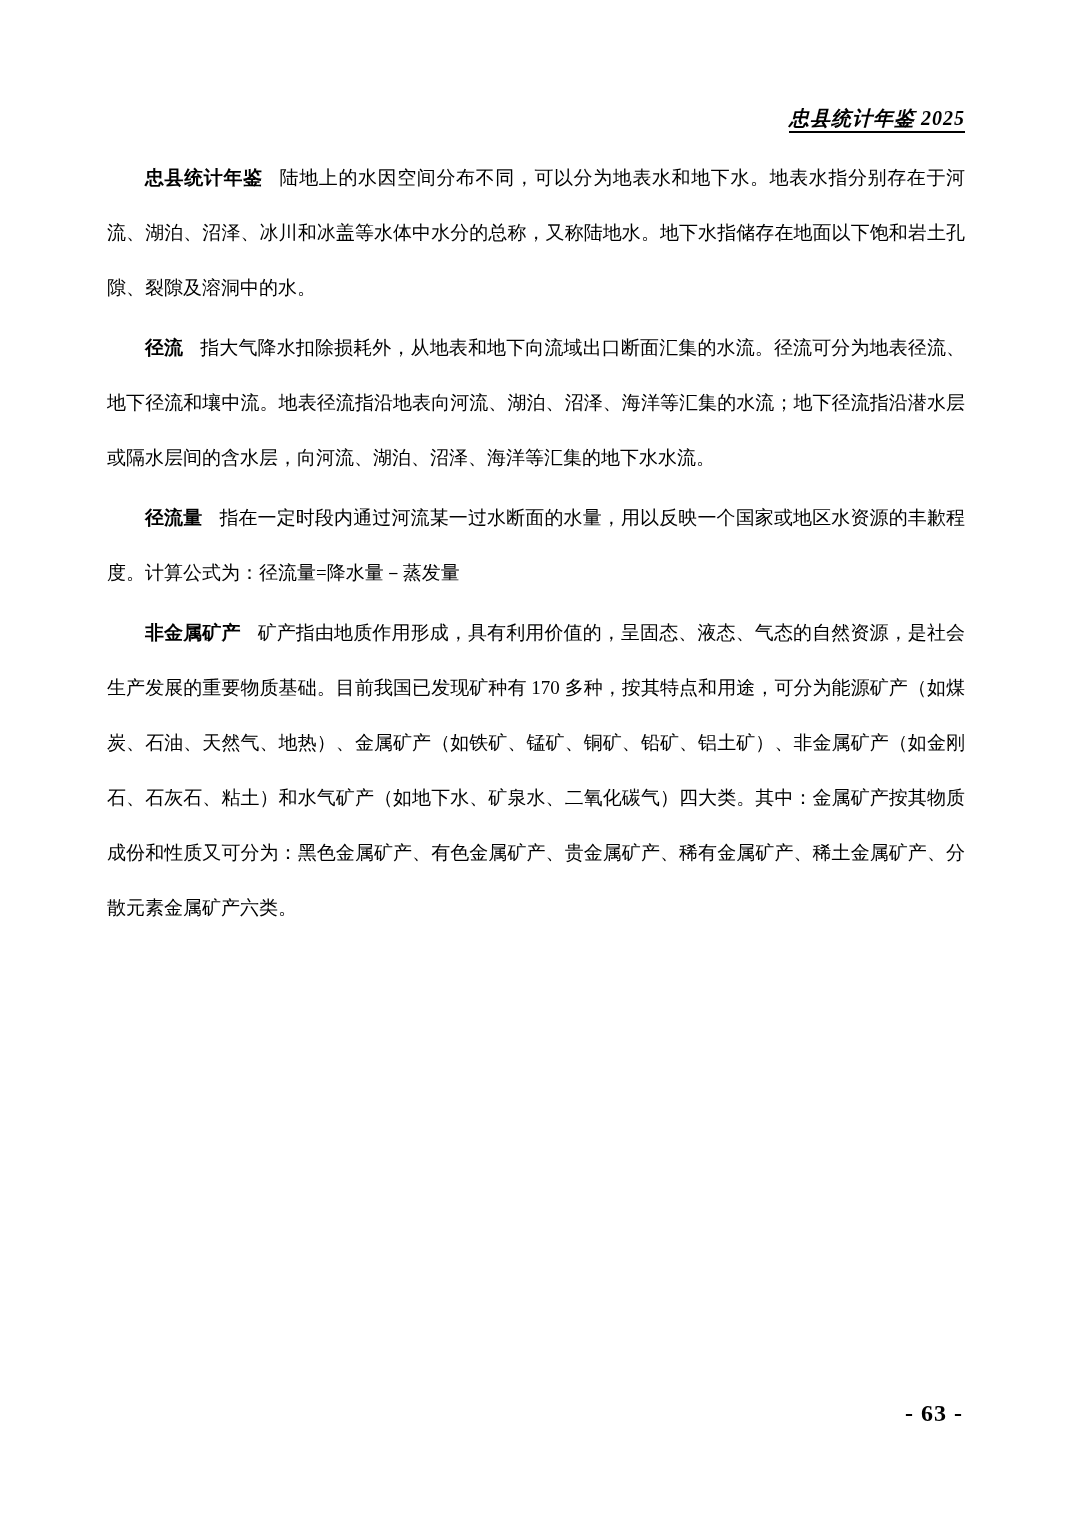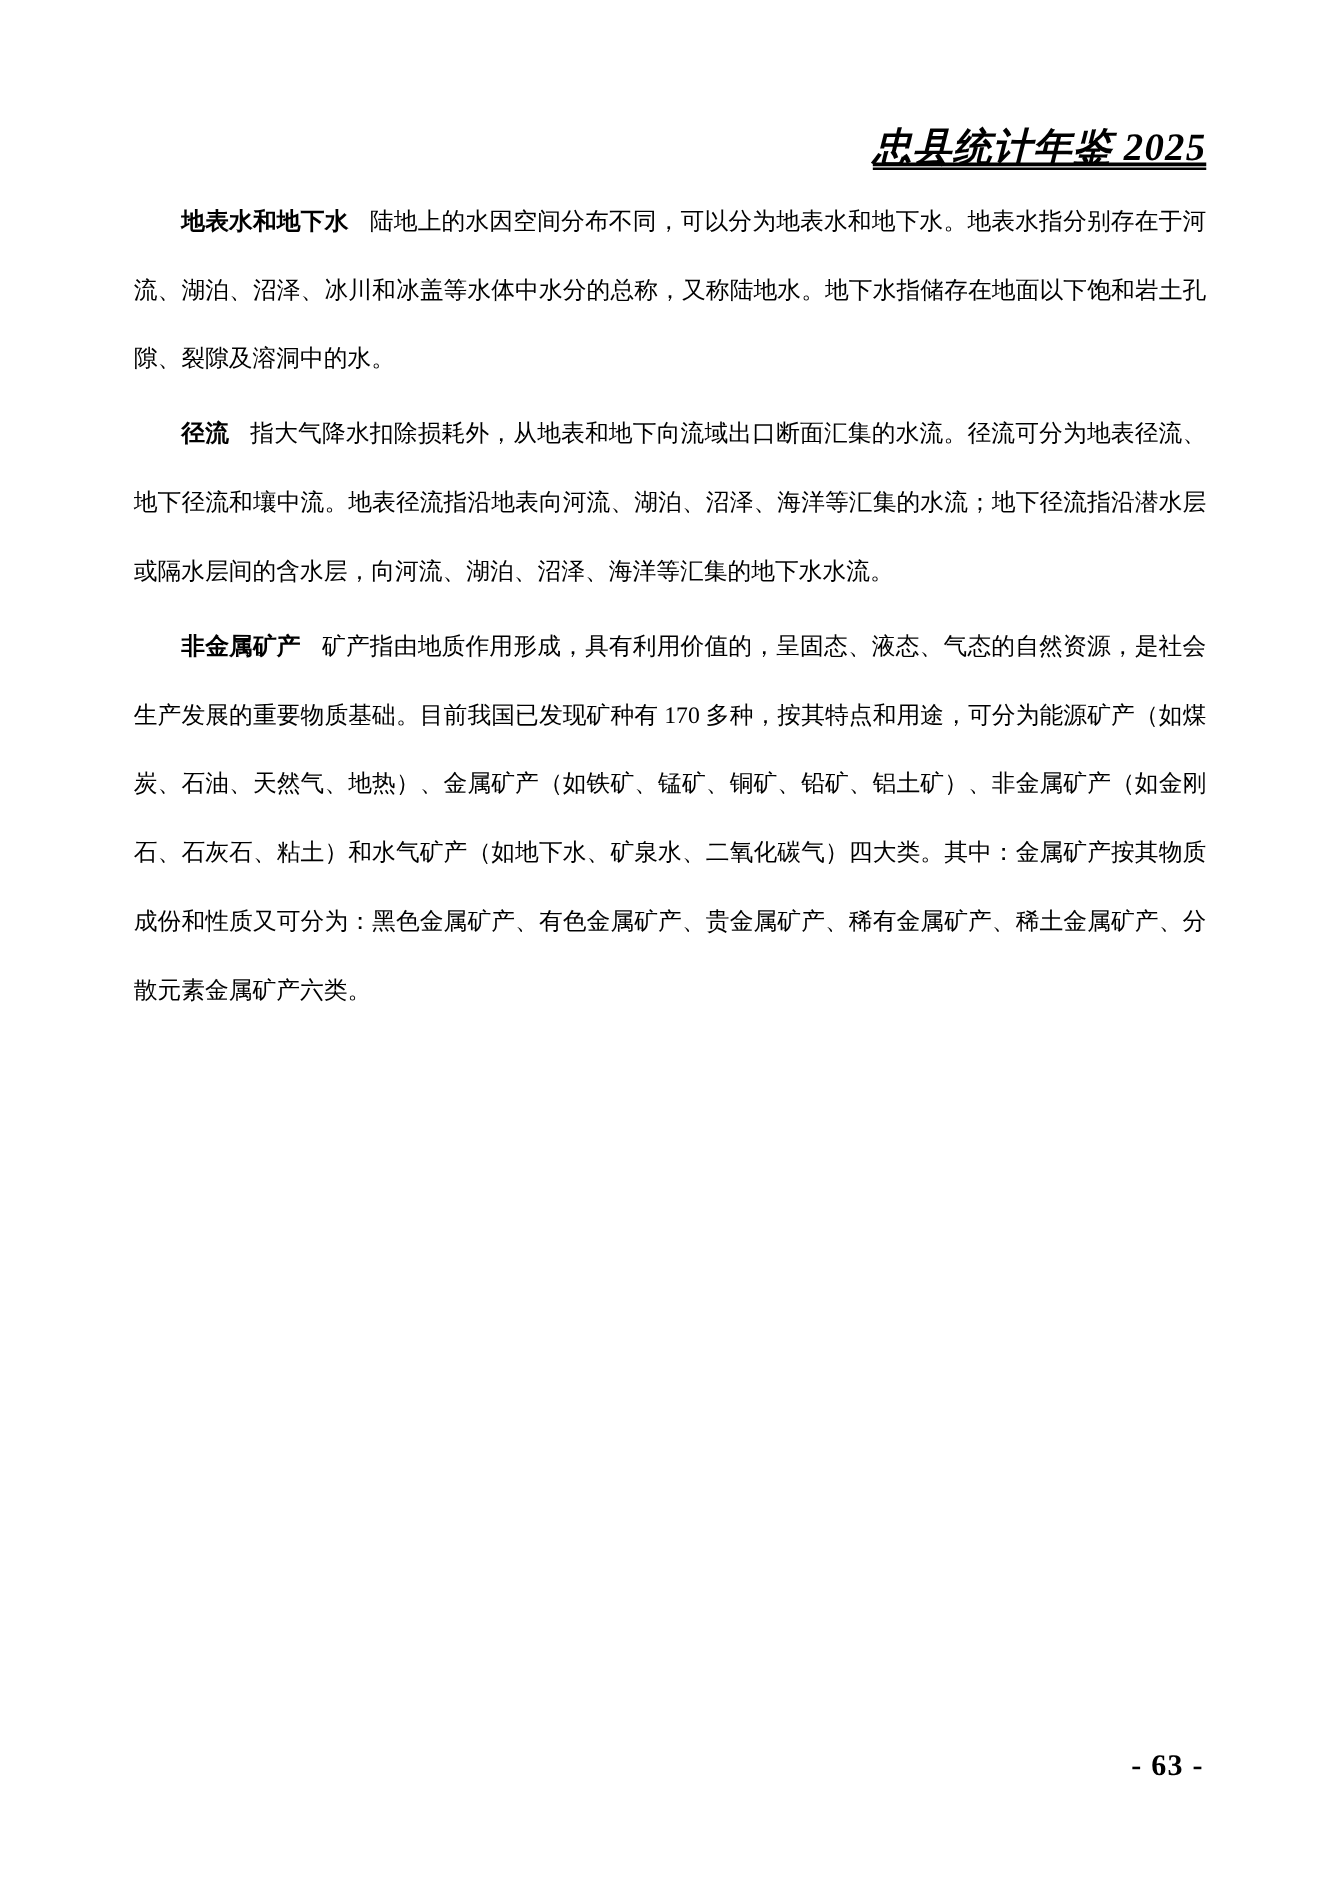--- a/index.html
+++ b/index.html
@@ -15,25 +15,24 @@
     height: 1520px;
     background: #ffffff;
     overflow: hidden;
   }
   .header {
     position: absolute;
     top: 101px;
     left: 107px;
     right: 109px;
     text-align: right;
-    font-size: 31px;
+    font-size: 20px;
     font-style: italic;
     font-weight: bold;
     line-height: 34px;
-    text-decoration: underline;
   }
   .header-text {
     text-decoration: underline;
     text-underline-offset: 6px;
     text-decoration-thickness: 2px;
     letter-spacing: 1px;
   }
   .content {
     position: absolute;
     top: 150px;
@@ -66,27 +65,30 @@
 
 <div class="page">
 
   <div class="header">
     <span class="header-text">忠县统计年鉴 2025</span>
   </div>
 
   <div class="content">
 
     <p class="para">
-      <span class="term">地表水和地下水</span><span>陆地上的水因空间分布不同，可以分为地表水和地下水。地表水指分别存在于河流、湖泊、沼泽、冰川和冰盖等水体中水分的总称，又称陆地水。地下水指储存在地面以下饱和岩土孔隙、裂隙及溶洞中的水。</span>
+      <span class="term">忠县统计年鉴</span><span>陆地上的水因空间分布不同，可以分为地表水和地下水。地表水指分别存在于河流、湖泊、沼泽、冰川和冰盖等水体中水分的总称，又称陆地水。地下水指储存在地面以下饱和岩土孔隙、裂隙及溶洞中的水。</span>
     </p>
 
     <p class="para">
       <span class="term">径流</span><span>指大气降水扣除损耗外，从地表和地下向流域出口断面汇集的水流。径流可分为地表径流、地下径流和壤中流。地表径流指沿地表向河流、湖泊、沼泽、海洋等汇集的水流；地下径流指沿潜水层或隔水层间的含水层，向河流、湖泊、沼泽、海洋等汇集的地下水水流。</span>
     </p>
 
+    <p class="para">
+      <span class="term">径流量</span><span>指在一定时段内通过河流某一过水断面的水量，用以反映一个国家或地区水资源的丰歉程度。计算公式为：径流量=降水量－蒸发量</span>
+    </p>
 
     <p class="para">
       <span class="term">非金属矿产</span><span>矿产指由地质作用形成，具有利用价值的，呈固态、液态、气态的自然资源，是社会生产发展的重要物质基础。目前我国已发现矿种有 170 多种，按其特点和用途，可分为能源矿产（如煤炭、石油、天然气、地热）、金属矿产（如铁矿、锰矿、铜矿、铅矿、铝土矿）、非金属矿产（如金刚石、石灰石、粘土）和水气矿产（如地下水、矿泉水、二氧化碳气）四大类。其中：金属矿产按其物质成份和性质又可分为：黑色金属矿产、有色金属矿产、贵金属矿产、稀有金属矿产、稀土金属矿产、分散元素金属矿产六类。</span>
     </p>
 
   </div>
 
   <div class="footer">
     <span>- 63 -</span>
   </div>

